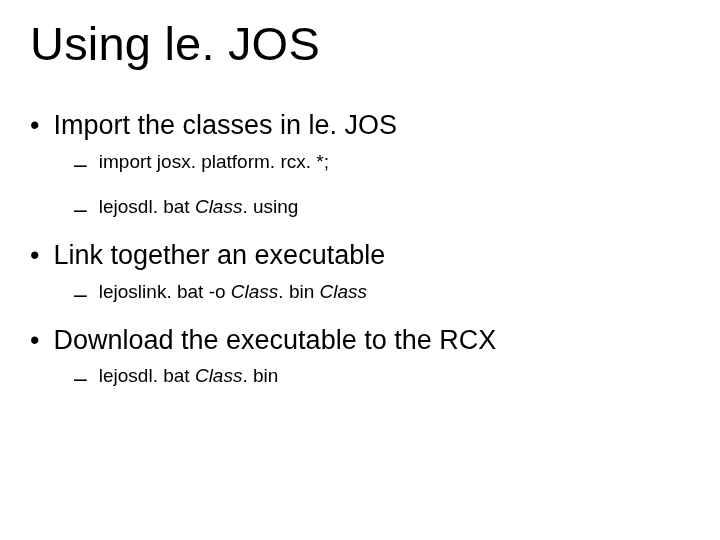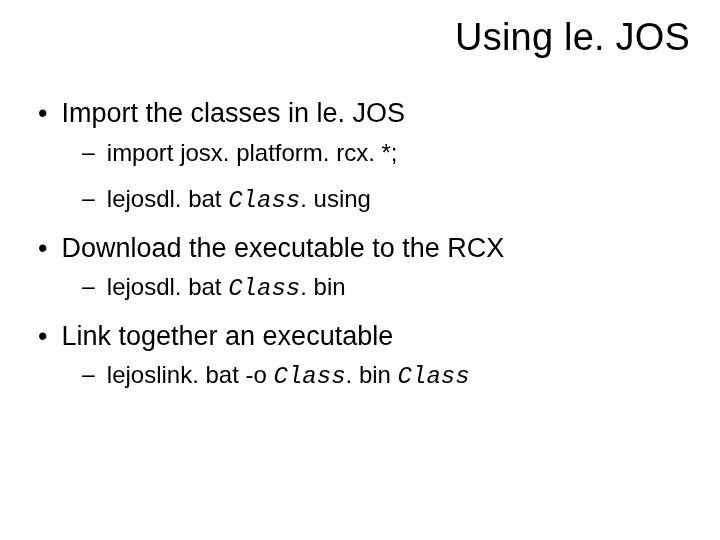--- a/index.html
+++ b/index.html
@@ -11,61 +11,61 @@
     font-family: Arial, Helvetica, sans-serif;
     color: #000;
   }
   .slide {
     box-sizing: border-box;
     width: 720px;
     height: 540px;
     padding: 10px 30px 20px 30px;
   }
   .title {
-    text-align: right;
-    font-size: 38px;
+    text-align: left;
+    font-size: 47px;
     font-weight: 400;
     margin: 6px 0 38px 0;
     letter-spacing: 0.2px;
   }
   ul.level1 {
     list-style: none;
-    margin: 8px;
+    margin: 0;
     padding: 0;
   }
   ul.level1 > li {
     margin: 0 0 6px 0;
   }
   .b1 {
     font-size: 27px;
     line-height: 1.25;
     display: flex;
     align-items: flex-start;
   }
   .b1::before {
     content: "•";
     font-size: 27px;
     margin-right: 14px;
     line-height: 1.25;
   }
   .b2 {
-    font-size: 24px;
+    font-size: 19px;
     line-height: 1.35;
     display: flex;
     align-items: flex-start;
     margin: 6px 0 14px 44px;
   }
   .b2::before {
     content: "–";
     font-size: 23px;
     margin-right: 12px;
     line-height: 1.35;
   }
   .seg { white-space: pre; }
-  .it { font-style: italic; font-family: Liberation Mono, monospace; }
+  .it { font-style: italic; }
 </style>
 </head>
 <body>
 
 <div class="slide">
   <div class="title">Using le. JOS</div>
   <ul class="level1">
     <li>
       <div class="b1">
           <span>Import the classes in le. JOS</span>
@@ -74,28 +74,28 @@
           <span><span class="seg">import josx. platform. rcx. *;</span></span>
         </div>
     </li>
     <li>
       <div class="b2">
           <span><span class="seg">lejosdl. bat </span><span class="seg it">Class</span><span class="seg">. using</span></span>
         </div>
     </li>
     <li>
       <div class="b1">
+          <span>Link together an executable</span>
+        </div>
+      <div class="b2">
+          <span><span class="seg">lejoslink. bat -o </span><span class="seg it">Class</span><span class="seg">. bin </span><span class="seg it">Class</span></span>
+        </div>
+    </li>
+    <li>
+      <div class="b1">
           <span>Download the executable to the RCX</span>
         </div>
       <div class="b2">
           <span><span class="seg">lejosdl. bat </span><span class="seg it">Class</span><span class="seg">. bin</span></span>
         </div>
     </li>
-    <li>
-      <div class="b1">
-          <span>Link together an executable</span>
-        </div>
-      <div class="b2">
-          <span><span class="seg">lejoslink. bat -o </span><span class="seg it">Class</span><span class="seg">. bin </span><span class="seg it">Class</span></span>
-        </div>
-    </li>
   </ul>
 </div>
 
 </body></html>

